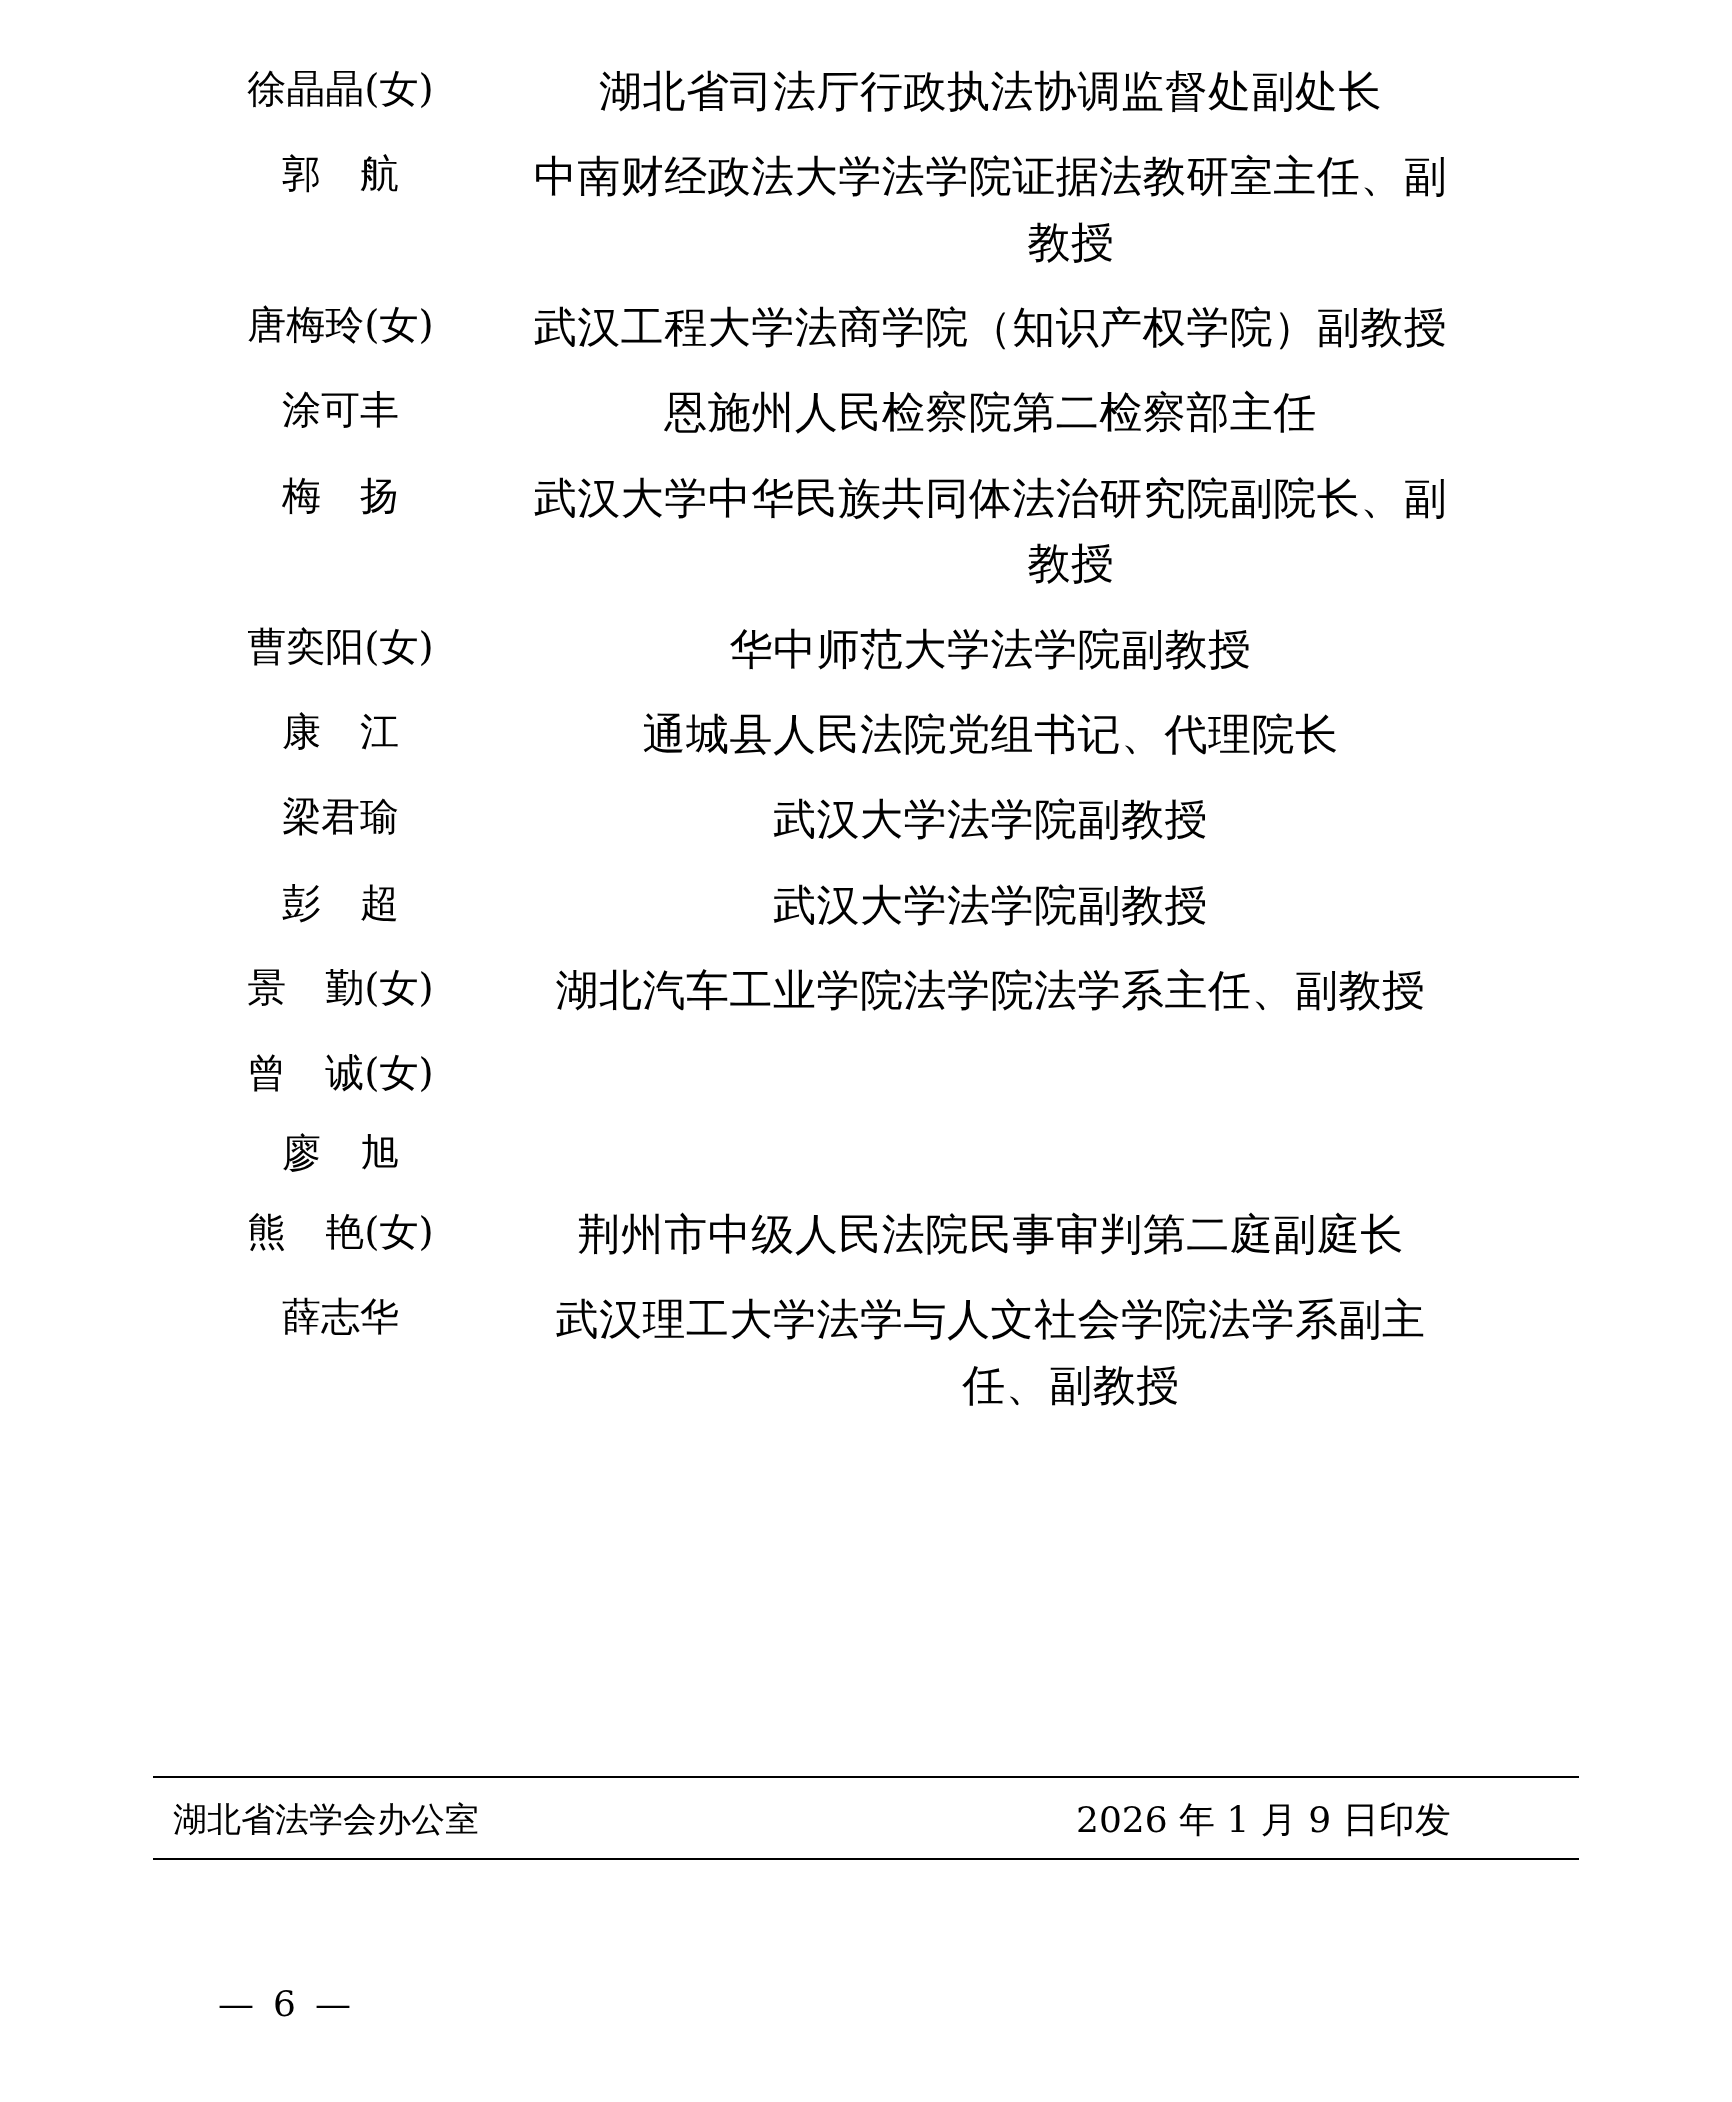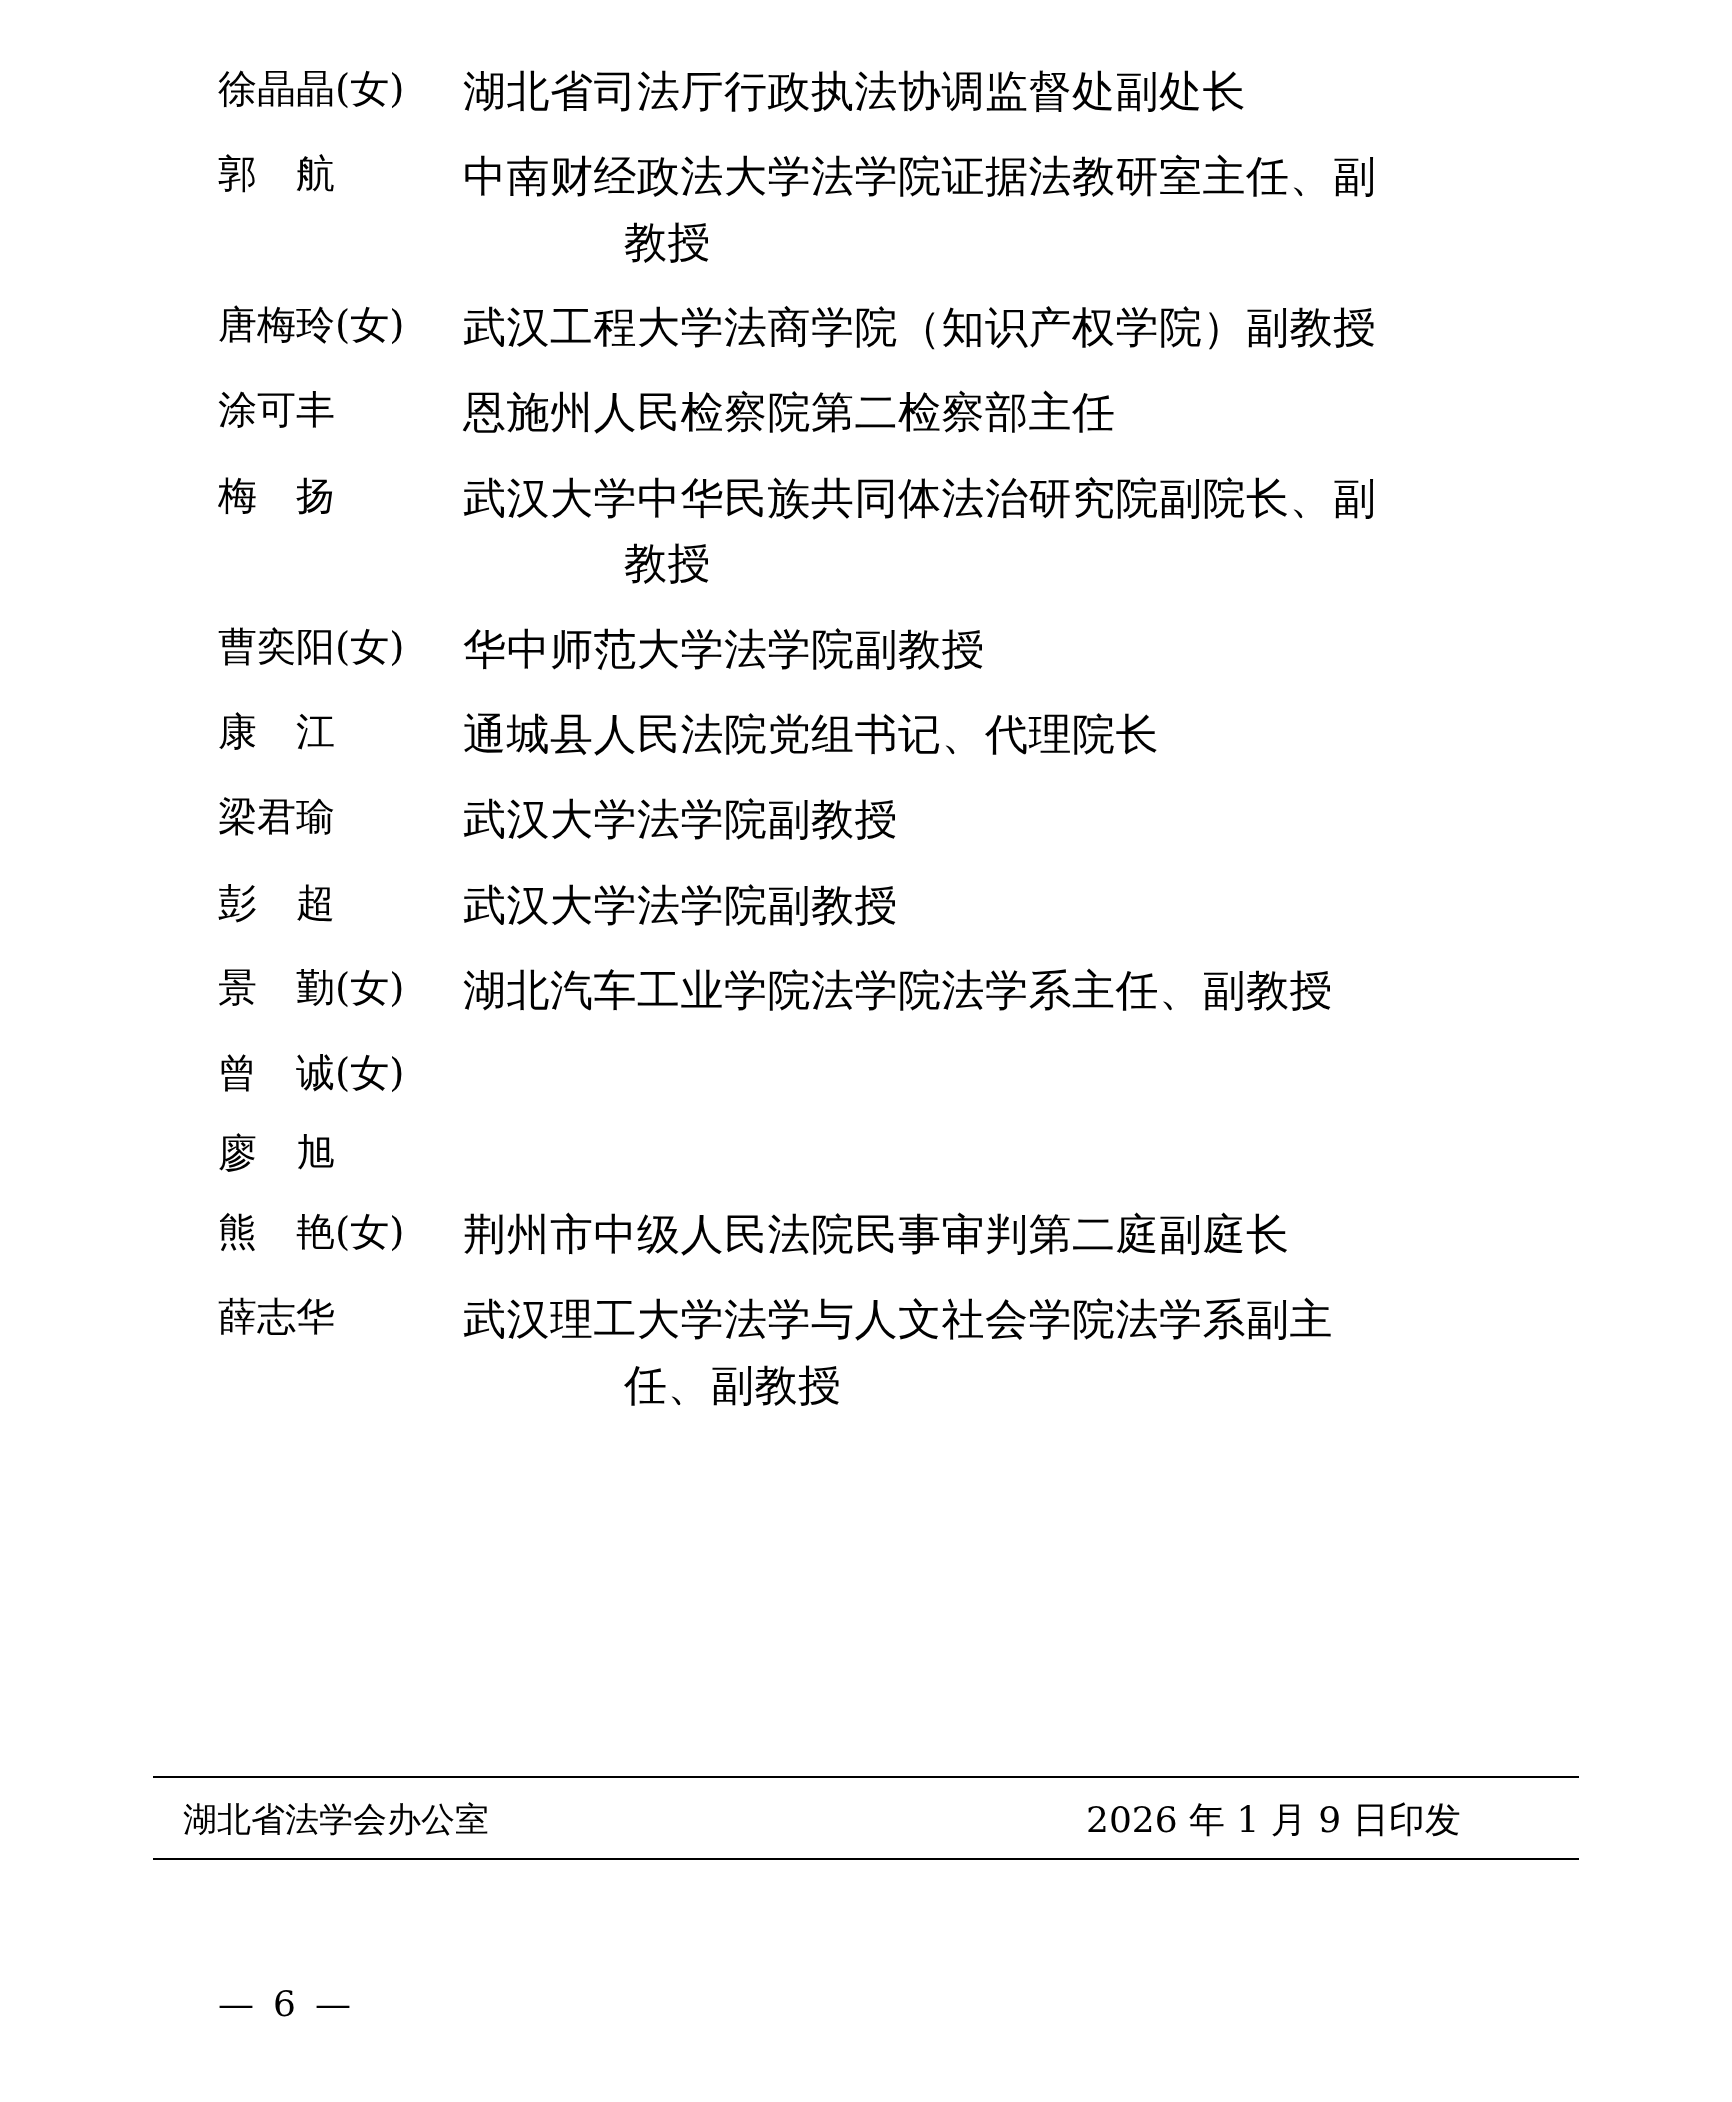--- a/index.html
+++ b/index.html
@@ -19,20 +19,21 @@
     position: absolute;
     left: 0; top: 0;
     width: 1732px;
     height: 2102px;
   }
   .body-area {
     position: absolute;
     left: 218px;
     top: 59px;
     width: 1300px;
+    text-align: center;
   }
   .entry {
     display: flex;
     align-items: flex-start;
     font-size: 39px;
     line-height: 1.52;
     margin-bottom: 20px;
     letter-spacing: 0.5px;
   }
   .entry .name {
@@ -62,21 +63,21 @@
   .footer-rule-bottom {
     position: absolute;
     left: 153px;
     top: 1858px;
     width: 1426px;
     height: 0;
     border-top: 2.9px solid #000;
   }
   .footer-row {
     position: absolute;
-    left: 152px;
+    left: 142px;
     top: 1783px;
     width: 1426px;
     height: 73px;
     display: flex;
     align-items: center;
     font-size: 35px;
   }
   .footer-left {
     position: absolute;
     left: 31px;

